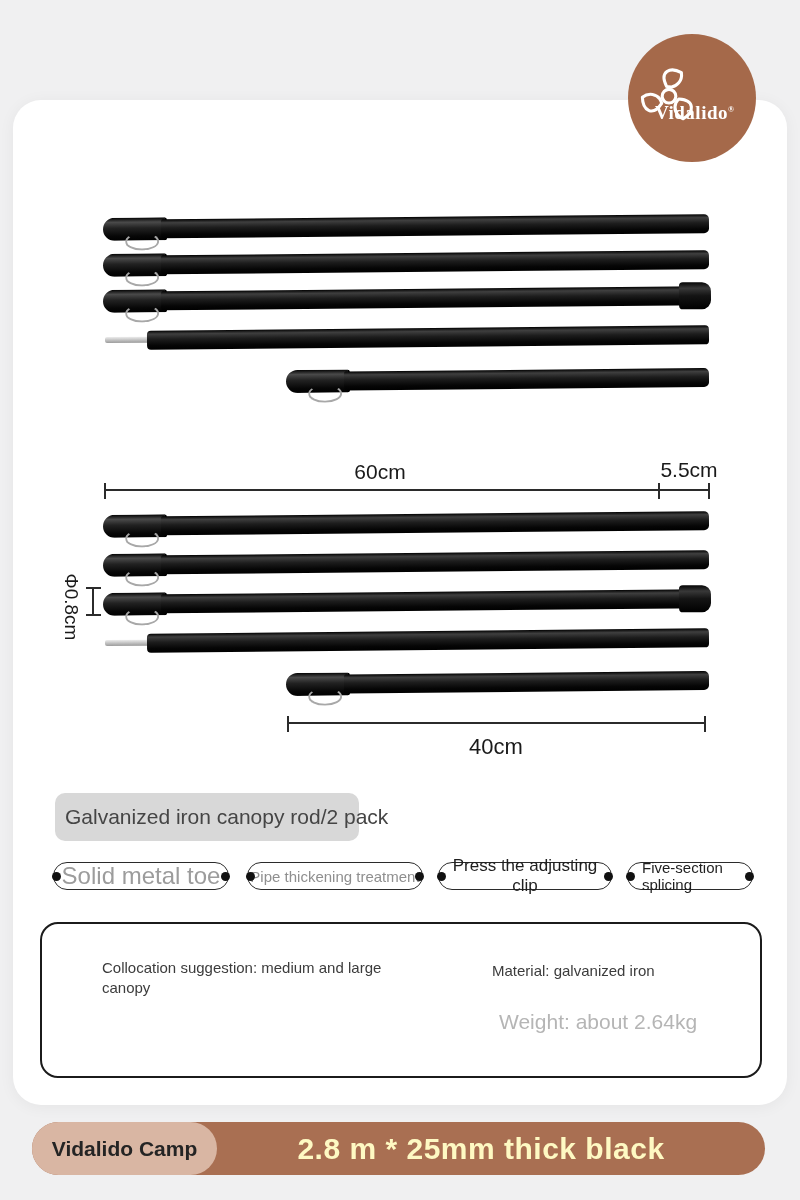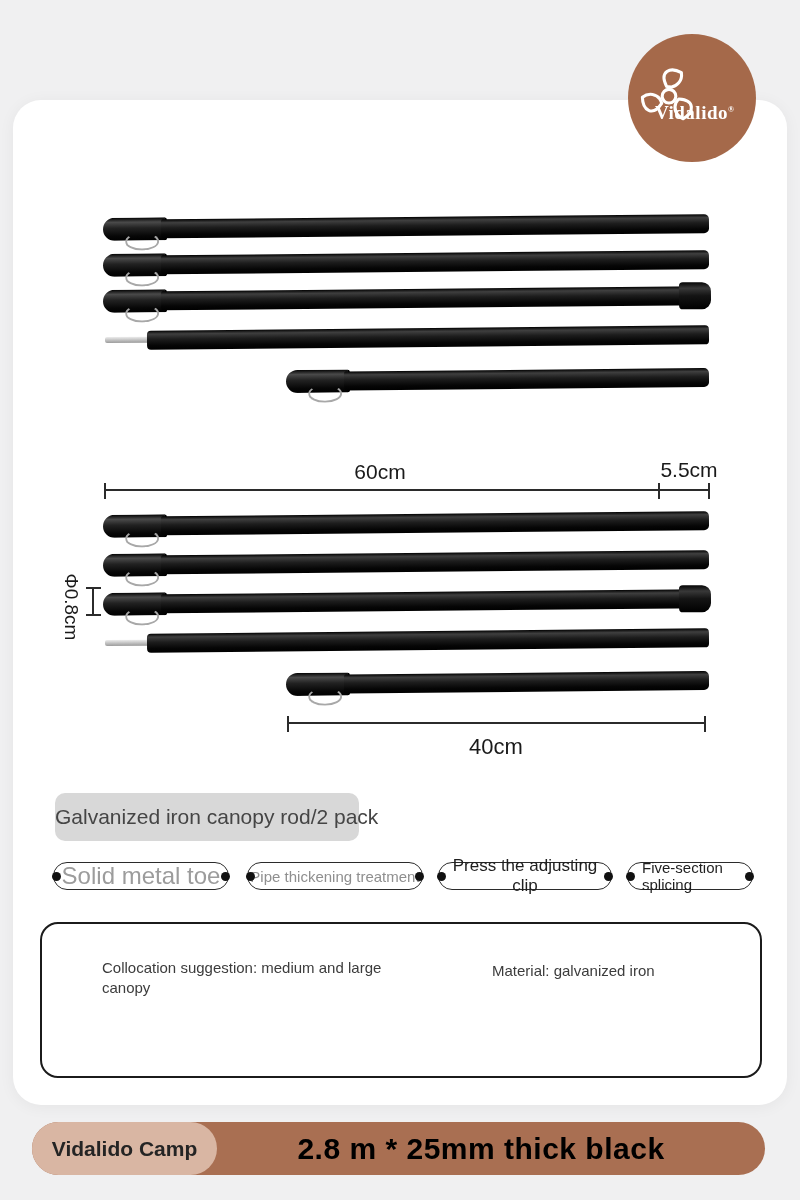--- a/index.html
+++ b/index.html
@@ -69,21 +69,21 @@
     color:#1a1a1a; font-size:19px; transform:rotate(90deg);
   }
   .dia-bracket { position:absolute; left:92px; top:588px; height:27px; border-left:2px solid #2b2b2b; }
   .dia-bracket .h { position:absolute; left:-8px; width:15px; border-top:2px solid #2b2b2b; }
   .dia-bracket .h.t { top:-1px; } .dia-bracket .h.b { bottom:-1px; }
 
   
   .product-label {
     position:absolute; left:55px; top:793px; width:304px; height:48px;
     background:#d8d8d8; border-radius:10px;
-    font-size:21px; color:#454545; line-height:48px; padding-left:0;
+    font-size:21px; color:#454545; line-height:48px; padding-left:10px;
     white-space:nowrap;
   }
 
   
   .pill {
     position:absolute; top:862px; height:28px;
     border:1.5px solid #2b2b2b; border-radius:22px; background:#fff;
     display:flex; align-items:center; justify-content:center; text-align:center;
   }
   .pill .dot {
@@ -113,21 +113,21 @@
   }
   .footer-badge {
     position:absolute; left:0; top:0; width:185px; height:53px;
     background:#d9b6a3; border-radius:27px;
     display:flex; align-items:center; justify-content:center;
     font-size:21px; font-weight:bold; color:#242424;text-align:center;
   }
   .footer-title {
     position:absolute; left:185px; right:20px; top:0; height:54px;
     display:flex; align-items:center; justify-content:center;
-    color:#000000; font-size:30px; font-weight:bold; letter-spacing:0.5px;
+    color:#fef9c3; font-size:30px; font-weight:bold; letter-spacing:0.5px;
   }
 </style>
 </head>
 <body>
 
 <div class="card"></div>
 
 <div class="logo-circle">
   <svg width="62" height="62" viewBox="0 0 100 100">
     <g fill="none" stroke="#ffffff" stroke-width="5" stroke-linejoin="round">
@@ -231,18 +231,19 @@
 </div>
 <div class="pill pill-4">
   <span class="dot l"></span>
   <span>Five-section splicing</span>
   <span class="dot r"></span>
 </div>
 
 <div class="spec-box">
   <div class="spec-collocation">Collocation suggestion: medium and large canopy</div>
   <div class="spec-material">Material: galvanized iron</div>
+  <div class="spec-weight">Weight: about 2.64kg</div>
 </div>
 
 <div class="footer-bar">
   <div class="footer-badge">Vidalido Camp</div>
   <div class="footer-title">2.8 m * 25mm thick black</div>
 </div>
 
 </body></html>

